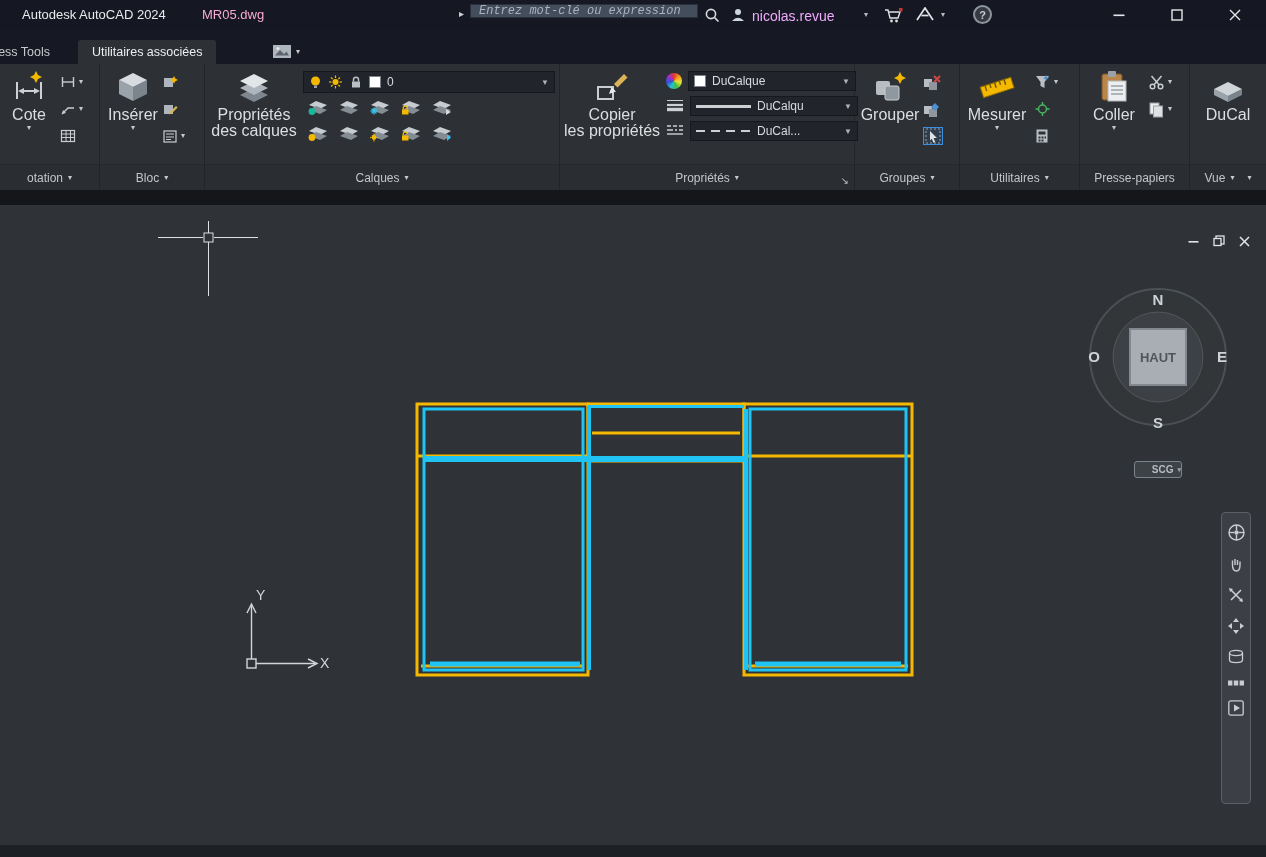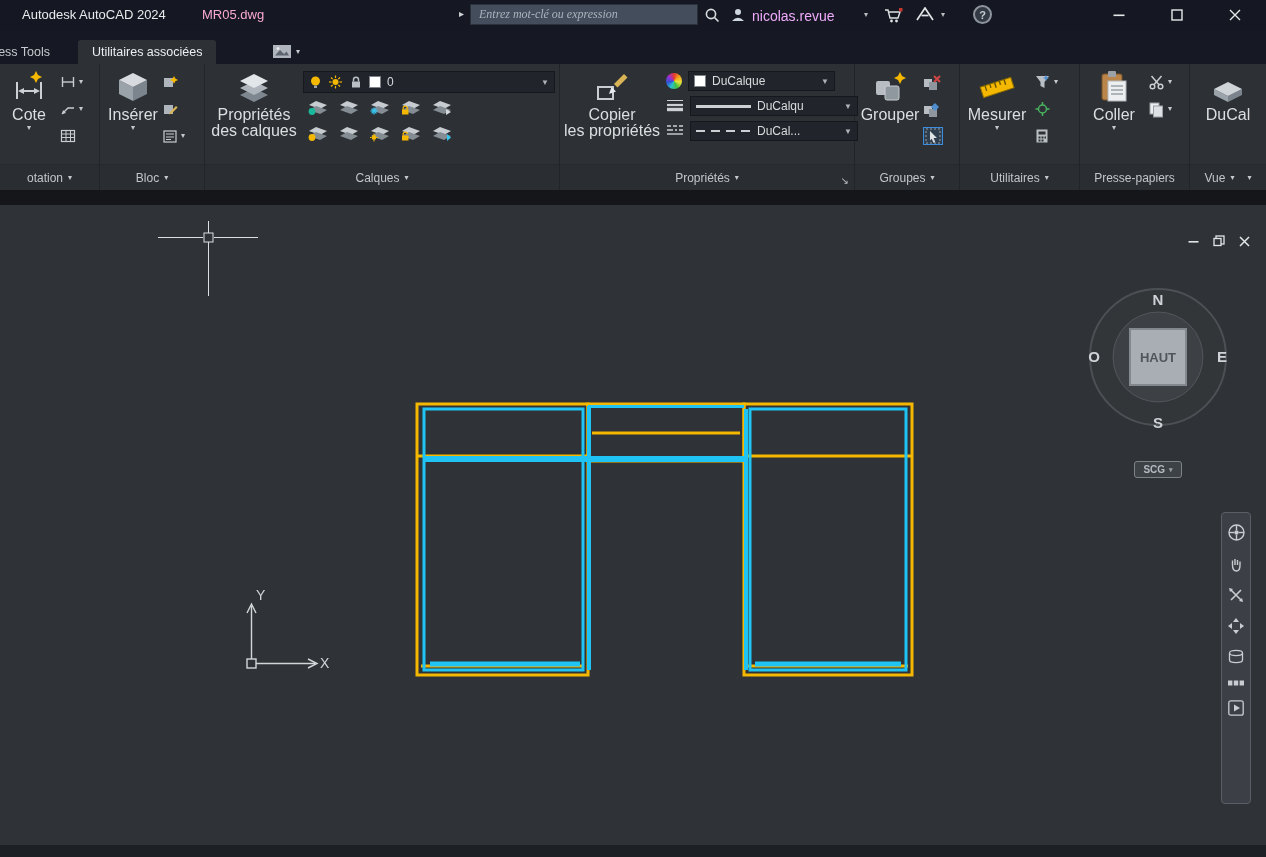--- a/index.html
+++ b/index.html
@@ -16,23 +16,23 @@
     -webkit-font-smoothing:antialiased;
   }
 
   
   .titlebar{position:absolute;top:0;left:0;width:100%;height:30px;background:#151822;z-index:9;}
   .titlebar>*{position:absolute;}
   .app-title{left:22px;top:7px;font-size:13px;color:#e9eaec;}
   .doc-title{left:202px;top:7px;font-size:13px;color:#f9a8d4;}
   .flyout{left:459px;top:8px;color:#d0d3d6;font-size:10px;}
   .search{
-    left:470px;top:4px;width:228px;height:21px;
+    left:470px;top:4px;width:228px;height:14px;
     background:#434d5b;border:1px solid #2a313c;color:#e3e6ea;
-    font-family:Liberation Serif, serif;font-size:12px;padding:0 8px;outline:none;
+    font-family:Liberation Mono, monospace;font-size:12px;padding:0 8px;outline:none;
   }
   .search::placeholder{color:#aab2bd;font-style:italic;}
   .tb-icon{top:7px;display:flex;align-items:center;}
   .username{left:752px;top:8px;font-size:14px;color:#f0abfc;cursor:default;}
   .tb-caret{top:10px;font-size:8px;color:#b9bdc2;}
   .help-circle{
     left:973px;top:5px;width:19px;height:19px;border-radius:50%;
     background:#343a43;border:2px solid #8f959c;color:#c7cbd0;
     font-size:11px;font-weight:bold;display:flex;align-items:center;justify-content:center;
   }
@@ -81,21 +81,21 @@
   .cmdstrip{position:absolute;top:845px;left:0;width:100%;height:12px;background:#1d2024;}
   .cad{position:absolute;top:0;left:0;pointer-events:none;}
 
   .vpctl{position:absolute;top:30px;right:16px;display:flex;gap:14px;align-items:center;}
   .vpctl span{display:flex;cursor:default;}
 
   .viewcube{position:absolute;left:1083px;top:75px;}
   .scg-pill{
     position:absolute;left:1134px;top:256px;width:48px;height:17px;border-radius:3px;
     background:rgba(90,95,102,0.35);border:1px solid #7d838b;
-    display:flex;align-items:center;justify-content:center;gap:4px;
+    display:flex;align-items:center;justify-content:flex-end;gap:4px;
     font-size:10px;font-weight:bold;color:#b6bbc1;cursor:default;
   }
   .navbar{
     position:absolute;left:1221px;top:307px;width:30px;height:292px;
     background:rgba(64,68,74,0.78);border:1px solid #5a5f66;border-radius:4px;
     display:flex;flex-direction:column;align-items:center;gap:13px;padding:10px 0;
   }
   .navbar span{display:flex;cursor:default;}
 </style>
 </head>
@@ -378,21 +378,21 @@
           <rect x="4" y="18" width="15" height="12" fill="none" stroke="#c9cdd1" stroke-width="2"></rect>
           <path d="M20 15 L30 5 l3.5 3.5 -10 10 z" fill="#d9b355"></path>
           <path d="M17.5 18 l4.5 4.5 -7 2.5 z" fill="#e8eaec"></path>
         </svg>
         <span class="blabel">Copier</span>
         <span class="blabel">les propriétés</span>
       </div>
       <div class="rightcol">
         <div class="prow">
           <span class="colorwheel"></span>
-          <div class="combo" style="width:147px">
+          <div class="combo" style="width:168px">
             <span class="swatch"></span>
             <span>DuCalque</span>
             <span class="ccaret">▼</span>
           </div>
         </div>
         <div class="prow">
           <span><svg width="18" height="14">
                 <line x1="1" y1="2.5" x2="17" y2="2.5" stroke="#cdd1d5" stroke-width="1"></line>
                 <line x1="1" y1="7" x2="17" y2="7" stroke="#cdd1d5" stroke-width="2.2"></line>
                 <line x1="1" y1="11.5" x2="17" y2="11.5" stroke="#cdd1d5" stroke-width="3.4"></line>

